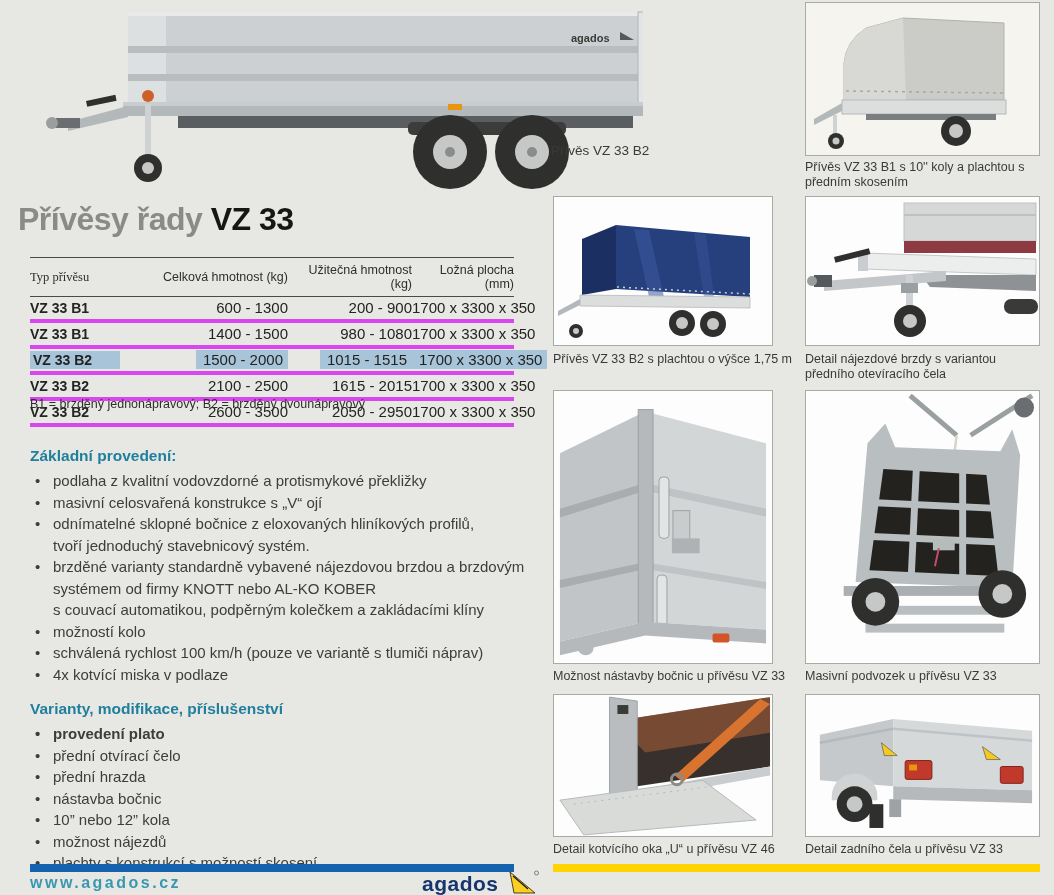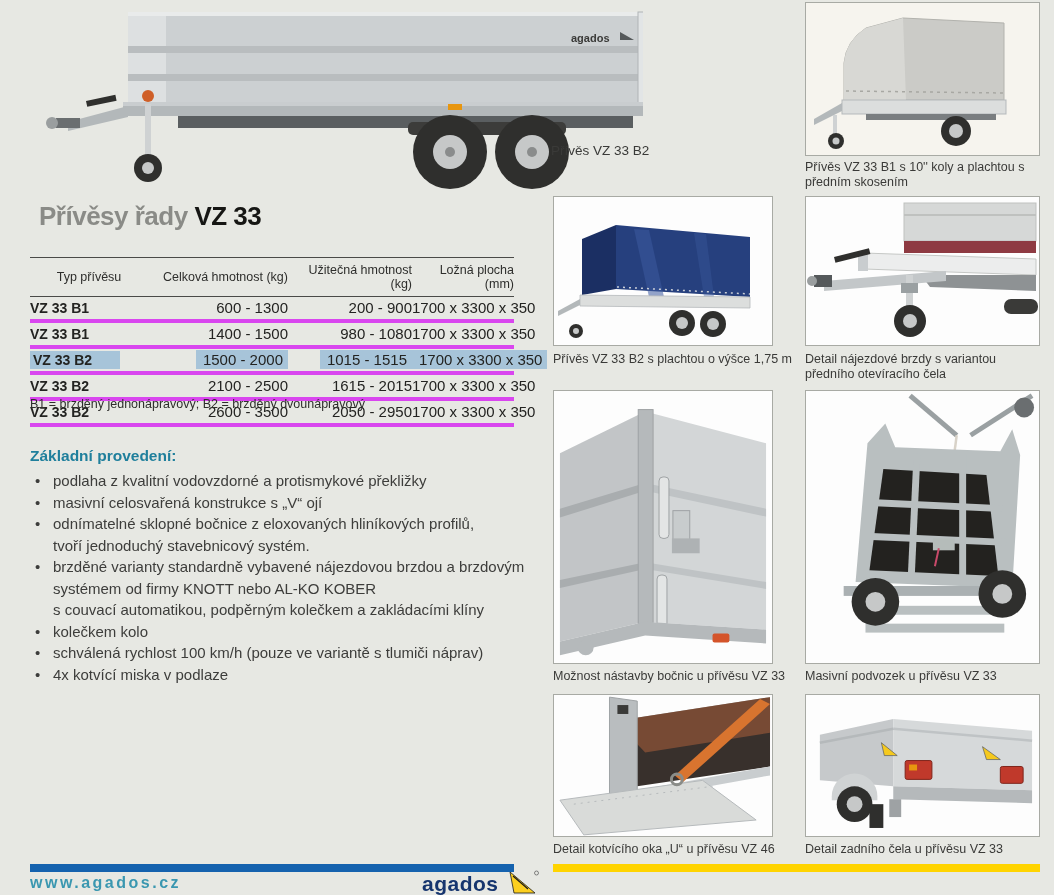--- a/index.html
+++ b/index.html
@@ -5,31 +5,31 @@
   * { margin:0; padding:0; box-sizing:border-box; }
   html,body { background:#e7e8e3; }
   body { font-family:"Liberation Sans", sans-serif; }
   .page { position:relative; width:1054px; height:895px; background:#e7e8e3; overflow:hidden; }
 
   
   .hero-photo { position:absolute; left:28px; top:0; width:615px; height:196px; }
   .hero-caption { position:absolute; left:551px; top:143px; font-size:13.5px; color:#3a3a38; }
 
   
-  .page-title { position:absolute; left:39px; top:201px; font-size:26px; font-weight:bold; letter-spacing:-0.5px; }
+  .page-title { position:absolute; left:18px; top:201px; font-size:32px; font-weight:bold; letter-spacing:-0.5px; }
   .page-title .t-gray { color:#8a8b87; }
   .page-title .t-dark { color:#161614; }
 
   
   table.spec { position:absolute; left:30px; top:257px; width:484px; border-collapse:collapse; table-layout:fixed; }
   table.spec col.c1 { width:118px; } table.spec col.c2 { width:140px; }
   table.spec col.c3 { width:124px; } table.spec col.c4 { width:102px; }
   table.spec th { font-size:12.5px; font-weight:normal; color:#2e2e2c; text-align:right;
                   padding:5px 0 5px 0; border-top:1px solid #4a4a48; border-bottom:1px solid #4a4a48; }
-  table.spec th:first-child { text-align:center; }
+  table.spec th:first-child { text-align:left;font-family:Liberation Serif, serif; }
   table.spec td { font-size:15px; color:#232321; text-align:right; padding:2px 0 3px 0;
                   border-bottom:4px solid #d946ef; white-space:nowrap; }
   table.spec td:first-child { text-align:left; font-weight:bold; font-size:14px; }
   table.spec tr.hl-row .hl { background:#a7c4d9; padding:1px 5px 1px 7px; }
   table.spec tr.hl-row td:first-child .hl { padding:1px 28px 1px 3px; }
   .table-footnote { position:absolute; left:30px; top:397px; font-size:12.5px; color:#2e2e2c; }
 
   
   .sections { position:absolute; left:30px; top:447px; width:510px; color:#3d3d3b; }
   .sections h3 { color:#1f7f9c; font-size:15.5px; font-weight:bold; margin:0 0 5px 0; }
@@ -155,23 +155,33 @@
   <div class="sections">
     <h3>Základní provedení:</h3>
     <ul>
       <li>podlaha z kvalitní vodovzdorné a protismykové překližky</li>
       <li>masivní celosvařená konstrukce s „V“ ojí</li>
       <li>odnímatelné sklopné bočnice z eloxovaných hliníkových profilů,
 tvoří jednoduchý stavebnicový systém.</li>
       <li>brzděné varianty standardně vybavené nájezdovou brzdou a brzdovým
 systémem od firmy KNOTT nebo AL-KO KOBER
 s couvací automatikou, podpěrným kolečkem a zakládacími klíny</li>
-      <li>kolečkem kolo</li>
+      <li>možností kolo</li>
       <li>schválená rychlost 100 km/h (pouze ve variantě s tlumiči náprav)</li>
       <li>4x kotvící miska v podlaze</li>
+    </ul>
+    <h3>Varianty, modifikace, příslušenství</h3>
+    <ul>
+      <li class="bold">provedení plato</li>
+      <li>přední otvírací čelo</li>
+      <li>přední hrazda</li>
+      <li>nástavba bočnic</li>
+      <li>10” nebo 12” kola</li>
+      <li>možnost nájezdů</li>
+      <li>plachty s konstrukcí s možností skosení</li>
     </ul>
   </div>
 
   <div class="footer-bar"></div>
   <div class="website">www.agados.cz</div>
   <div class="footer-logo">
     <svg viewBox="0 0 118 26">
       <text x="0" y="21" font-size="21" font-weight="bold" letter-spacing="0.5" fill="#16356e">agados</text>
       <polygon points="88,2 113,23 92,23" fill="#fccf1f" stroke="#1a1a1a" stroke-width="0.8"></polygon>
       <line x1="91" y1="6" x2="106" y2="19" stroke="#1a1a1a" stroke-width="1.2"></line>

